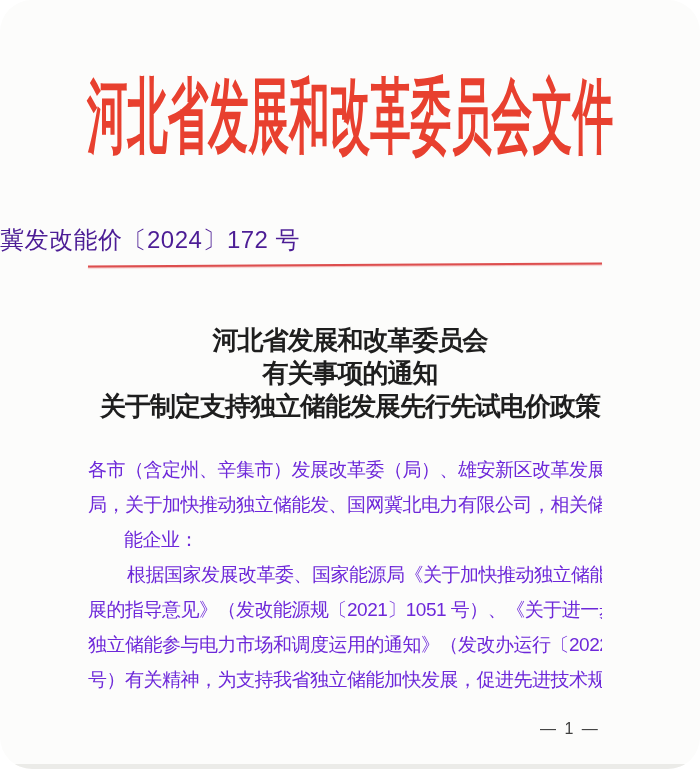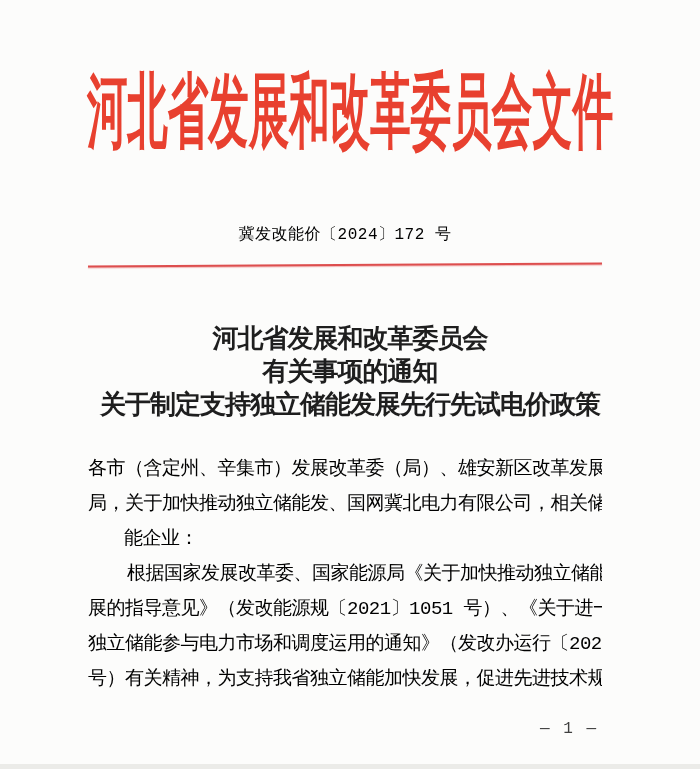--- a/index.html
+++ b/index.html
@@ -6,22 +6,23 @@
     margin: 0;
     padding: 0;
     background: #ffffff;
   }
   .page {
     position: relative;
     width: 700px;
     height: 769px;
     background: #fcfcfb;
     overflow: hidden;
-    font-family: Liberation Mono, monospace;
+    font-family: Liberation Sans, sans-serif;
     color: #2d2d2d;
+    border-radius: 32px;
   }
   
   .banner {
     position: absolute;
     top: 74px;
     left: 0;
     width: 700px;
     text-align: center;
     font-size: 44px;
     font-weight: bold;
@@ -30,24 +31,23 @@
     white-space: nowrap;
     transform: scale(0.92, 1.85);
     transform-origin: 50% 0;
   }
   
   .doc-number {
     position: absolute;
     top: 224px;
     left: 0;
     width: 690px;
-    text-align: center;
-    font-size: 16px;
+    font-size: 24px;
     letter-spacing: 0.5px;
-    color: #000000;
+    color: #4c1d95;
   }
   
   .red-rule {
     position: absolute;
     top: 264px;
     left: 88px;
     width: 514px;
     height: 2px;
     background: #dd4e4e;
     box-shadow: 0 1px 1px rgba(235, 130, 130, 0.55);
@@ -67,21 +67,21 @@
     color: #1e1e1e;
   }
   
   .body-text {
     position: absolute;
     top: 452px;
     left: 88px;
     width: 514px;
     font-size: 19px;
     letter-spacing: -0.5px;
-    color: #000000;
+    color: #6d28d9;
   }
   .bline {
     height: 35px;
     line-height: 35px;
     text-align: justify;
     text-align-last: justify;
     text-justify: inter-character;
     white-space: nowrap;
     overflow: hidden;
   }

